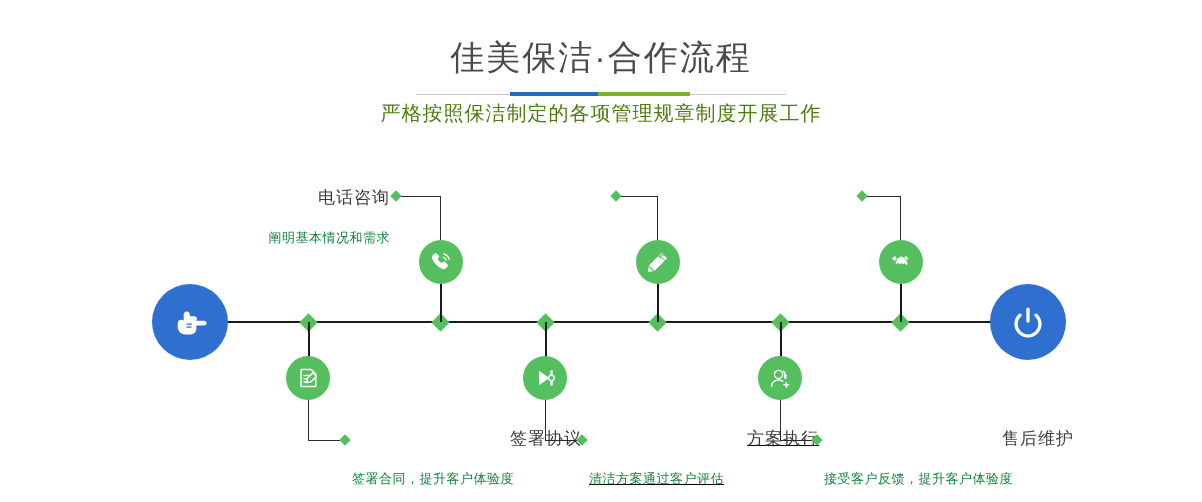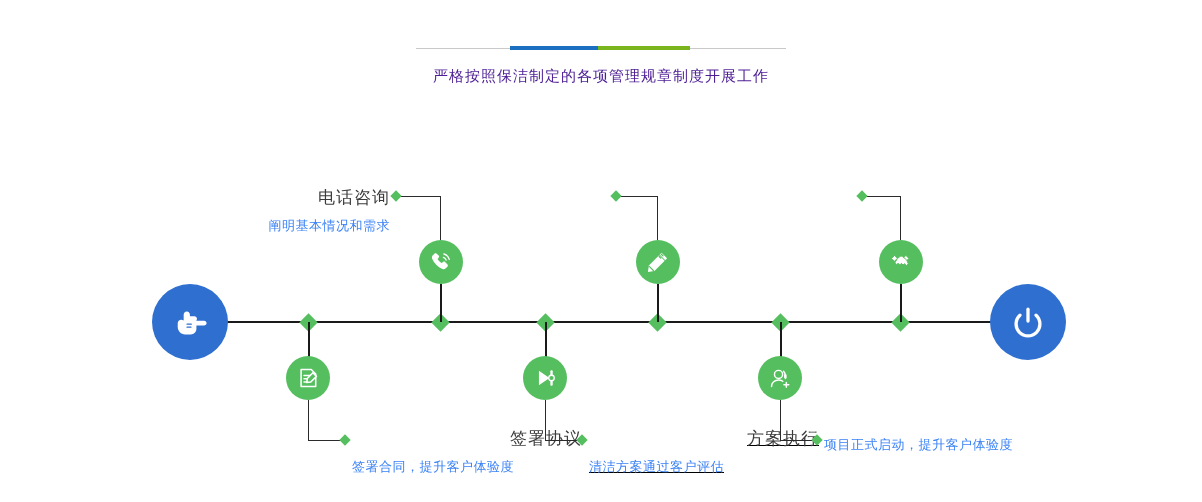--- a/index.html
+++ b/index.html
@@ -62,24 +62,23 @@
   }
   .rule-green {
     position: absolute;
     left: 598px;
     top: 4px;
     width: 92px;
     height: 4px;
     background: #7ab51d;
   }
   .subtitle {
-    margin-top: 9px;
-    font-size: 15px;
+    font-size: 20px;
     line-height: 22px;
-    color: #4c1d95;
+    color: #4d7c0f;
     letter-spacing: 1px;
     white-space: nowrap;
   }
 
   
   .axis {
     position: absolute;
     left: 190px;
     top: 321px;
     width: 840px;
@@ -151,35 +150,36 @@
   .label .lab-title {
     font-size: 17px;
     line-height: 22px;
     color: #3b3b3b;
     letter-spacing: 1px;
     text-align: right;
   }
   .label .lab-desc {
     font-size: 13px;
     line-height: 20px;
-    color: #3b82f6;
-    margin-top: 7px;
+    color: #15803d;
+    margin-top: 19px;
     letter-spacing: 0.5px;
   }
   .label.r { text-align: right; }
   .label.l { text-align: left; }
 
   svg { display: block; }
 </style>
 </head>
 <body>
 
 <div id="stage">
 
   <div class="header">
+    <div class="title">佳美保洁·合作流程</div>
     <div class="rule-wrap">
       <div class="rule-base"></div>
       <div class="rule-blue"></div>
       <div class="rule-green"></div>
     </div>
     <div class="subtitle">严格按照保洁制定的各项管理规章制度开展工作</div>
   </div>
 
   <div class="axis"></div>
 
@@ -326,16 +326,17 @@
           <path d="M23.8 21.4v6.0"></path>
           <path d="M20.8 24.4h6.0"></path>
         </g>
       </svg>
     </span>
   </div>
   <div class="elbow-v" style="left:780px; top:400px; height:40px;"></div>
   <div class="elbow-h" style="left:780px; top:440px; width:36px;"></div>
   <div class="tip" style="left:813px; top:436px;"></div>
   <div class="label l" style="left:824px; top:428px; width:250px;">
-    <div class="lab-desc">项目正式启动，提升客户体验度</div>
+    <div class="lab-title">售后维护</div>
+    <div class="lab-desc">接受客户反馈，提升客户体验度</div>
   </div>
 
 </div>
 
 </body></html>

